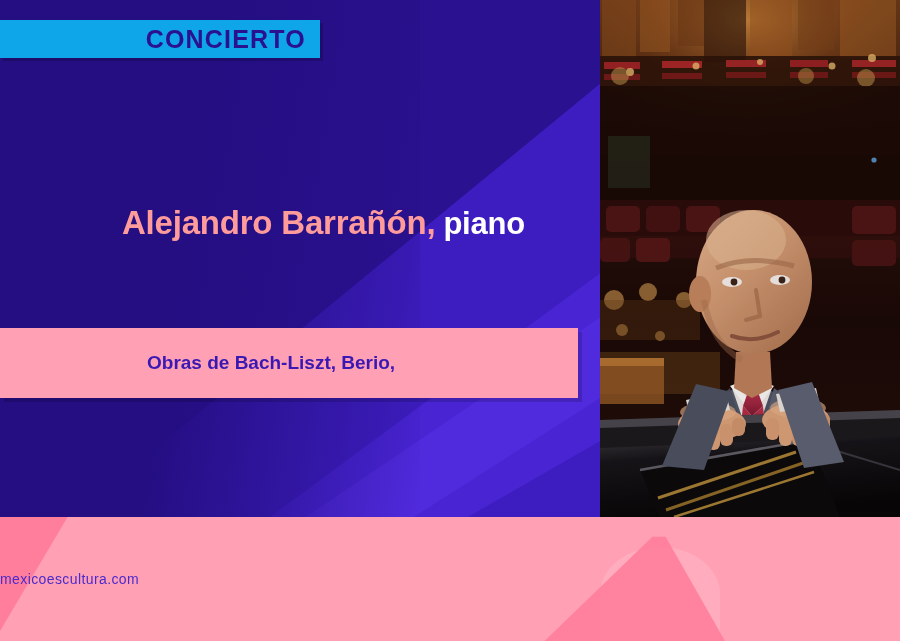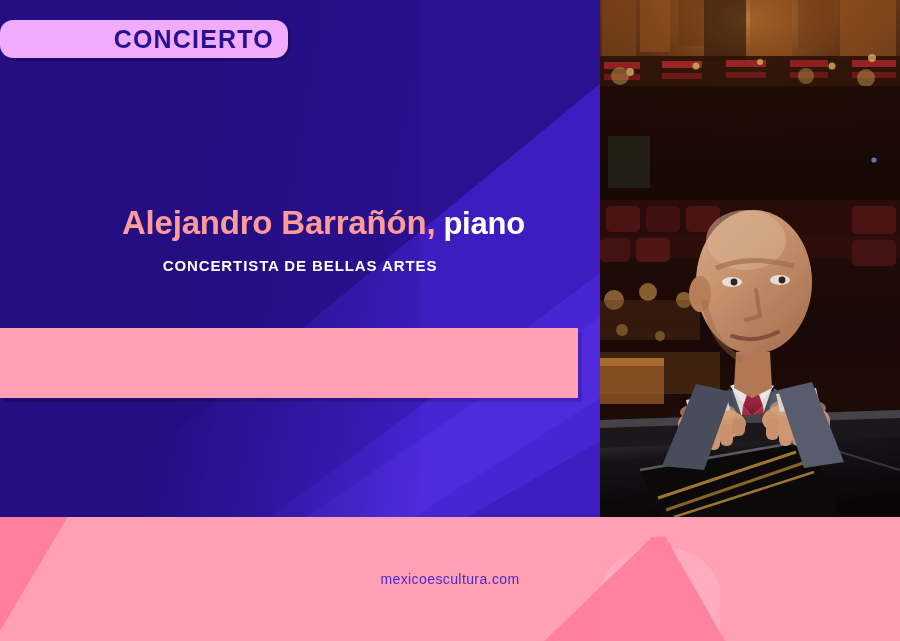--- a/index.html
+++ b/index.html
@@ -46,24 +46,23 @@
   }
   
   .wedge-d {
     position:absolute; left:0; top:0; width:420px; height:517px;
     background:linear-gradient(100deg,#240E82 0%,#240E82 45%,rgba(36,14,130,0) 100%);
   }
 
   
   .concierto-band {
     position:absolute; left:0; top:20px;
-    width:288px; height:38px;
-    background:#f0abfc;
+    width:320px; height:38px;
+    background:#0ea5e9;
     box-shadow:3px 3px 0 rgba(0,0,0,.18);
-    border-radius:13px;
   }
   .concierto-band .label {
     position:absolute; right:14px; top:50%;
     transform:translateY(-50%);
     color:#2A1190;
     font-size:25px;
     font-weight:bold;
     letter-spacing:1.2px;
     white-space:nowrap;
   }
@@ -146,21 +145,21 @@
   }
   .footer .tri-faint {
     position:absolute; left:600px; top:30px; width:120px; height:94px;
     background:#FFB6C6;
     opacity:.55;
     border-radius:50% 50% 0 0;
   }
   .footer .site {
     position:absolute; left:0; top:0;
     width:900px; height:124px;
-    display:flex; align-items:center; justify-content:center;
+    display:flex; align-items:center; 
     color:#4B2ACB;
     font-size:14px;
     letter-spacing:.4px;
   }
 </style>
 </head>
 <body>
 
 <div id="poster">
 
@@ -172,24 +171,24 @@
   </div>
 
   <div class="concierto-band">
     <span class="label">CONCIERTO</span>
   </div>
 
   <div class="headline">
     <span class="artist">Alejandro Barrañón,</span><span class="instrument" style="padding-left:8px;">piano</span>
   </div>
 
-  <div class="subtitle">CONCERTISTA DE BELLAS ARTES</div>
 
   <div class="program-band">
     <div class="lines">
+      <div>Obras de Bach-Liszt, Berio,</div>
     </div>
   </div>
 
   <div class="photo">
     <svg viewBox="0 0 300 517" preserveAspectRatio="xMidYMid slice">
       <defs>
         <linearGradient id="hallBack" x1="0" y1="0" x2="0" y2="1">
           <stop offset="0%" stop-color="#6B3A18"></stop>
           <stop offset="14%" stop-color="#4A2410"></stop>
           <stop offset="34%" stop-color="#2A120A"></stop>

